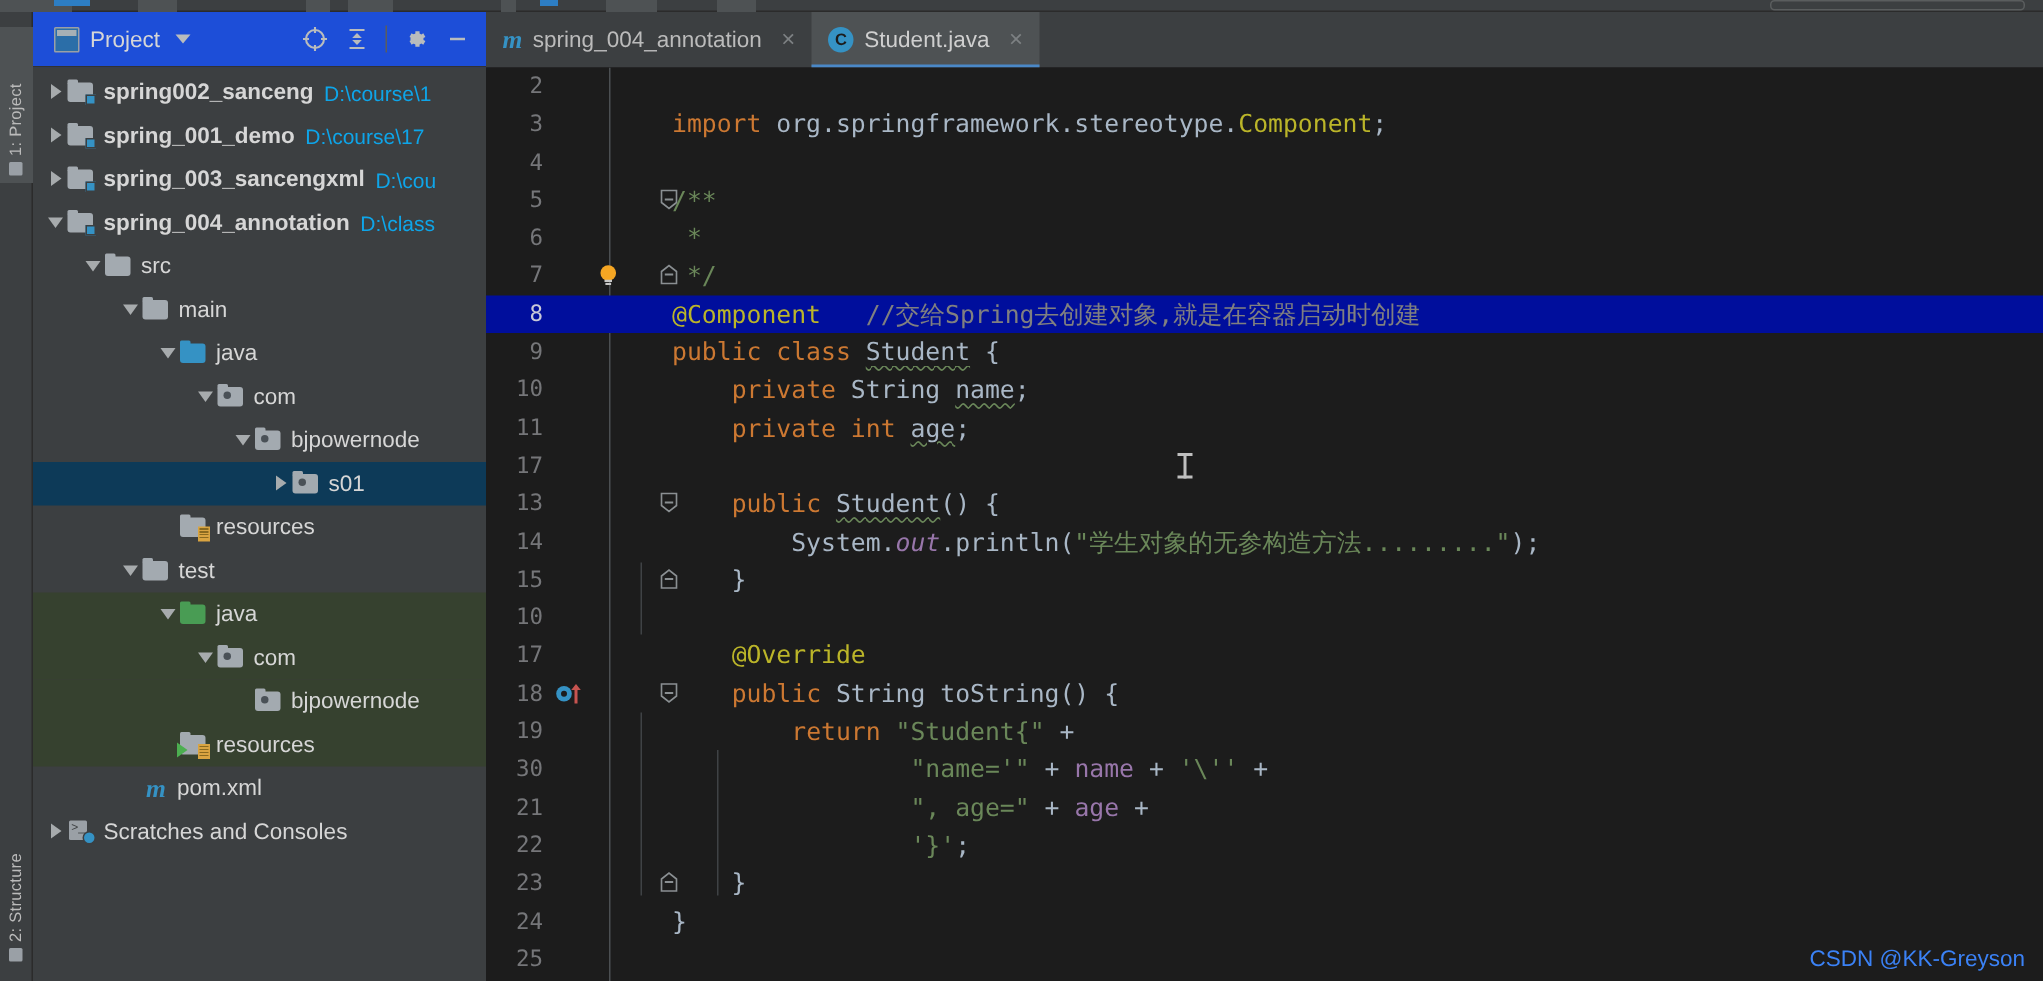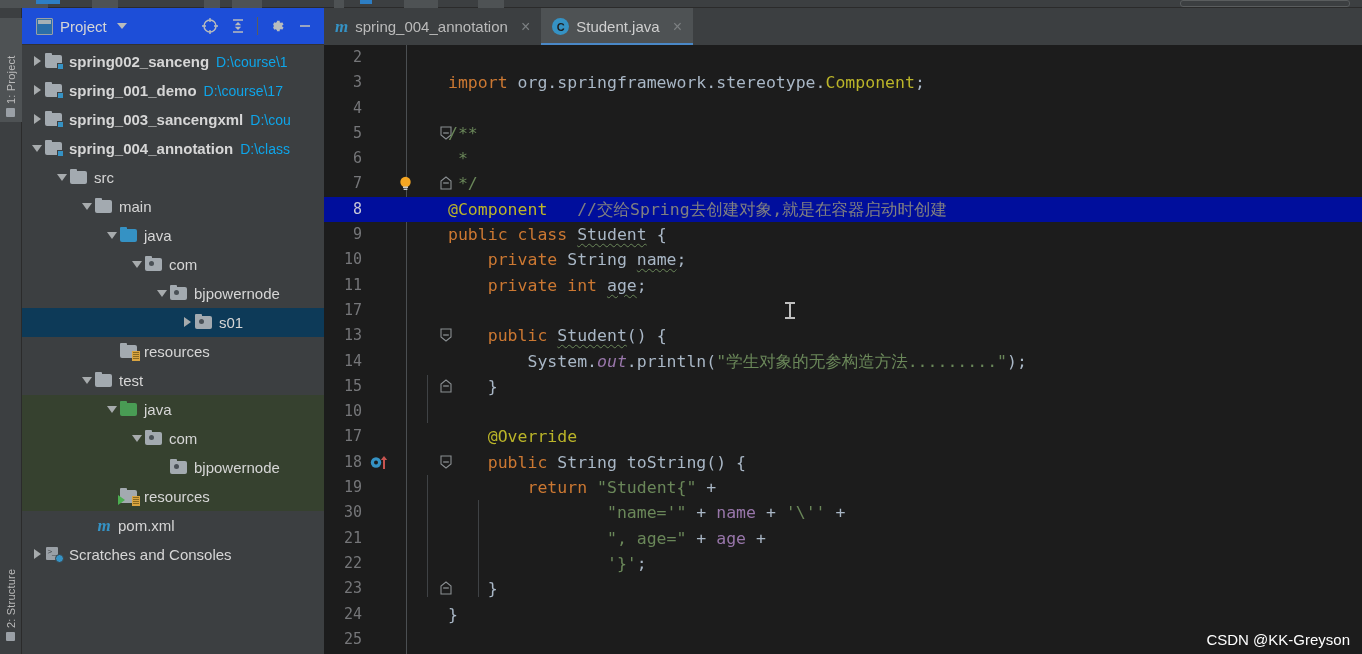--- a/index.html
+++ b/index.html
@@ -163,21 +163,21 @@
   .caret-i {
     position: absolute; left: 465px; top: 4px; width: 2px; height: 17px; background: #bfbfbf;
   }
   .caret-i::before, .caret-i::after {
     content:""; position:absolute; left:-4px; width:10px; height:2px; background:#bfbfbf;
   }
   .caret-i::before { top:0; }
   .caret-i::after { bottom:0; }
 
   .watermark {
-    position: absolute; right: 12px; bottom: 6px; font-size: 15px; color: #ffffff;
+    position: absolute; right: 12px; bottom: 6px; font-size: 15px; color: #3b82f6;
     font-family: "Liberation Sans", sans-serif;
   }
 </style>
 </head>
 <body>
 
 <div id="app">
 
   <div class="top-strip">
     <div class="sliver" style="left:0;width:48px;"></div>

